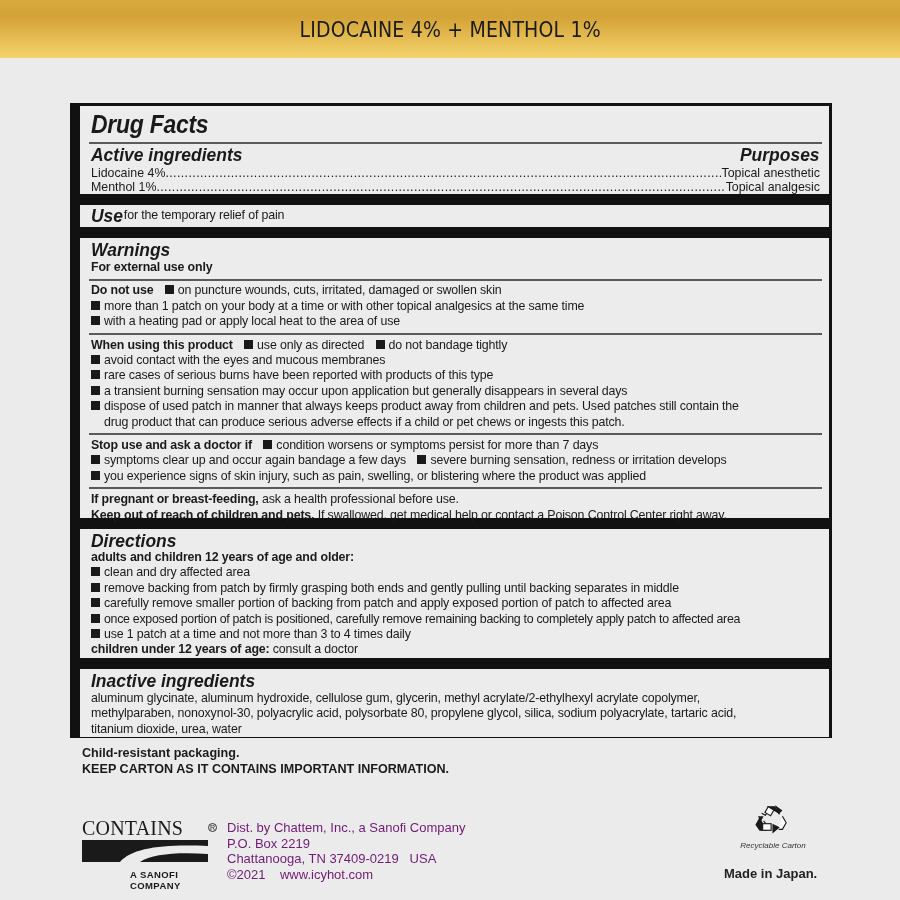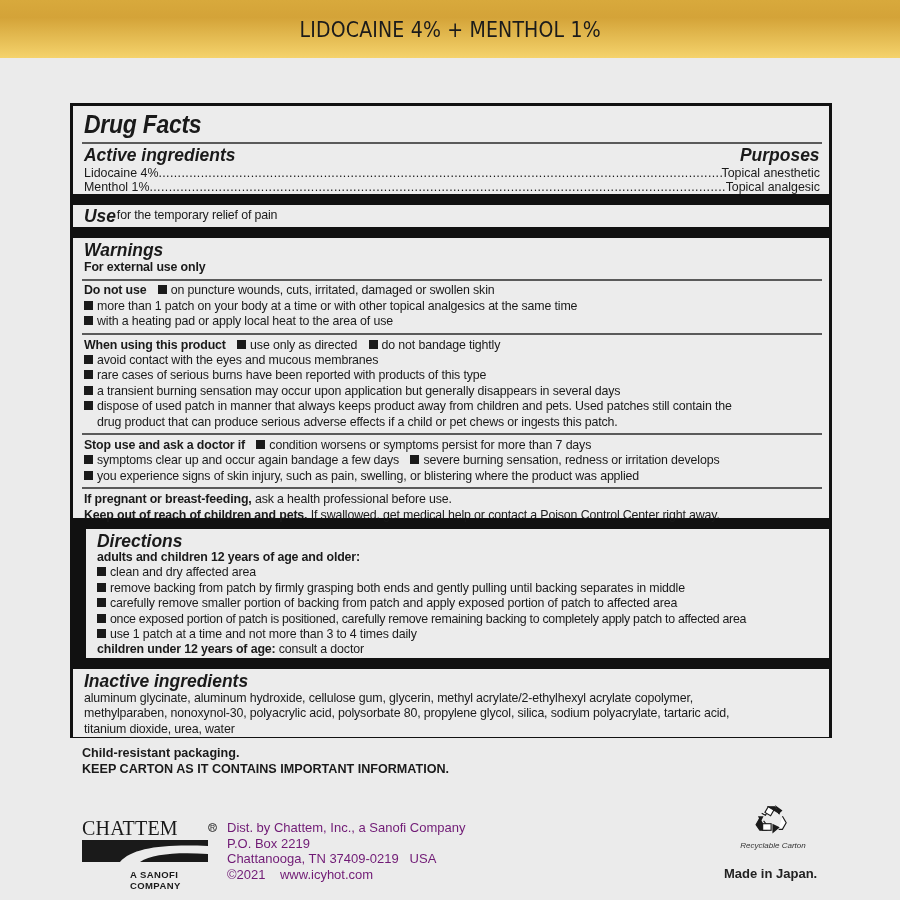--- a/index.html
+++ b/index.html
@@ -17,27 +17,27 @@
   }
   .top-band span {
     font-size: 22px; letter-spacing: 0.2px; color: #1b1b1b;
     font-family: "DejaVu Sans", sans-serif; font-weight: normal;
     transform: scaleX(0.86);
   }
   .facts {
     position: absolute; left: 70px; top: 103px; width: 762px; height: 635px;
     border: 3px solid #111;
     background: #111;
-    display: flex; flex-direction: column; gap: 11px;
+    display: flex; flex-direction: column; gap: 11px; padding-left: 7px;
   }
   .sec { background: #ececec; padding: 0 9px 0 11px; position: relative; }
   .sec-active { height: 100px; }
   .sec-use { height: 27px; }
   .sec-warn { height: 280px; }
-  .sec-dir { height: 143px; margin-left: 13px; }
+  .sec-dir { height: 143px; }
   .sec-inact { height: 75px; }
   .title-big {
     font-weight: bold; font-style: italic; font-size: 25px; letter-spacing: -0.3px;
     display: inline-block; transform: scaleX(0.92); transform-origin: left center;
   }
   .h2 {
     font-weight: bold; font-style: italic; font-size: 19px;
     display: inline-block; transform: scaleX(0.92); transform-origin: left center;
   }
   .rule-thin { height: 2px; background: #5a5a5a; margin: 0 -2px; }
@@ -189,21 +189,21 @@
     <div class="txt">titanium dioxide, urea, water</div>
   </div>
 </div>
 
 <div class="after-band">
   <div>Child-resistant packaging.</div>
   <div>KEEP CARTON AS IT CONTAINS IMPORTANT INFORMATION.</div>
 </div>
 
 <div class="logo">
-  <div class="word">CHATTEM</div>
+  <div class="word">CONTAINS</div>
   <div class="reg">R</div>
   <svg class="swoosh" viewBox="0 0 126 22">
     <rect x="0" y="0" width="126" height="22" fill="#1a1a1a"></rect>
     <path d="M38 22 C 50 8, 80 4, 126 6 L 126 14 C 95 12, 70 14, 58 22 Z" fill="#ebebeb"></path>
   </svg>
   <div class="tag">A SANOFI COMPANY</div>
 </div>
 
 <div class="dist">
   <div>Dist. by Chattem, Inc., a Sanofi Company</div>

